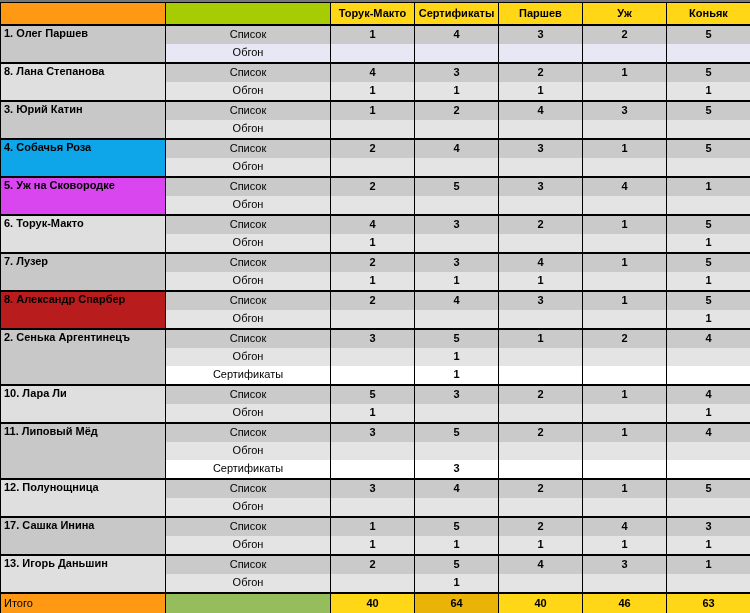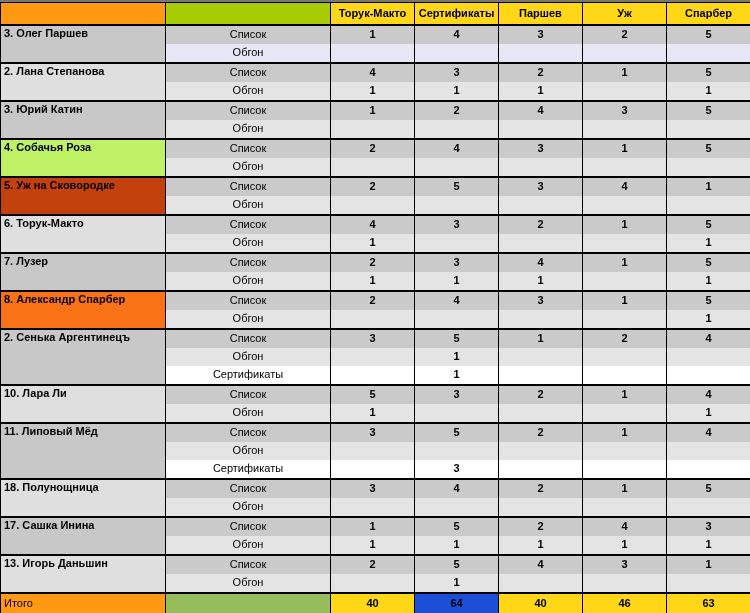--- a/index.html
+++ b/index.html
@@ -34,43 +34,43 @@
         <col style="width:84px">
     </colgroup>
     <thead>
       <tr>
           <th style="background: rgb(255, 153, 19);"></th>
           <th style="background: rgb(167, 204, 4);"></th>
           <th style="background: rgb(255, 215, 23);">Торук-Макто</th>
           <th style="background: rgb(255, 215, 23);">Сертификаты</th>
           <th style="background: rgb(255, 215, 23);">Паршев</th>
           <th style="background: rgb(255, 215, 23);">Уж</th>
-          <th style="background: rgb(255, 215, 23);">Спарбер</th>
+          <th style="background: rgb(255, 215, 23);">Коньяк</th>
         </tr>
     </thead>
     <tbody>
         <tr class="group-first">
-          <td class="name-cell" rowspan="2" style="background: rgb(200, 200, 200);">3. Олег Паршев</td>
+          <td class="name-cell" rowspan="2" style="background: rgb(200, 200, 200);">1. Олег Паршев</td>
           <td class="cat-cell" style="background: rgb(202, 202, 202);">Список</td>
           <td class="val-cell" style="background: rgb(202, 202, 202);">1</td>
           <td class="val-cell" style="background: rgb(202, 202, 202);">4</td>
           <td class="val-cell" style="background: rgb(202, 202, 202);">3</td>
           <td class="val-cell" style="background: rgb(202, 202, 202);">2</td>
           <td class="val-cell" style="background: rgb(202, 202, 202);">5</td>
         </tr>
         <tr>
           <td class="cat-cell" style="background: rgb(231, 231, 246);">Обгон</td>
           <td class="val-cell" style="background: rgb(231, 231, 246);"></td>
           <td class="val-cell" style="background: rgb(231, 231, 246);"></td>
           <td class="val-cell" style="background: rgb(231, 231, 246);"></td>
           <td class="val-cell" style="background: rgb(231, 231, 246);"></td>
           <td class="val-cell" style="background: rgb(231, 231, 246);"></td>
         </tr>
         <tr class="group-first">
-          <td class="name-cell" rowspan="2" style="background: rgb(223, 223, 223);">2. Лана Степанова</td>
+          <td class="name-cell" rowspan="2" style="background: rgb(223, 223, 223);">8. Лана Степанова</td>
           <td class="cat-cell" style="background: rgb(202, 202, 202);">Список</td>
           <td class="val-cell" style="background: rgb(202, 202, 202);">4</td>
           <td class="val-cell" style="background: rgb(202, 202, 202);">3</td>
           <td class="val-cell" style="background: rgb(202, 202, 202);">2</td>
           <td class="val-cell" style="background: rgb(202, 202, 202);">1</td>
           <td class="val-cell" style="background: rgb(202, 202, 202);">5</td>
         </tr>
         <tr>
           <td class="cat-cell" style="background: rgb(228, 228, 228);">Обгон</td>
           <td class="val-cell" style="background: rgb(228, 228, 228);">1</td>
@@ -90,38 +90,38 @@
         </tr>
         <tr>
           <td class="cat-cell" style="background: rgb(228, 228, 228);">Обгон</td>
           <td class="val-cell" style="background: rgb(228, 228, 228);"></td>
           <td class="val-cell" style="background: rgb(228, 228, 228);"></td>
           <td class="val-cell" style="background: rgb(228, 228, 228);"></td>
           <td class="val-cell" style="background: rgb(228, 228, 228);"></td>
           <td class="val-cell" style="background: rgb(228, 228, 228);"></td>
         </tr>
         <tr class="group-first">
-          <td class="name-cell" rowspan="2" style="background: #bef264;">4. Собачья Роза</td>
-          <td class="cat-cell" style="background: rgb(202, 202, 202);">Список</td>
-          <td class="val-cell" style="background: rgb(202, 202, 202);">2</td>
-          <td class="val-cell" style="background: rgb(202, 202, 202);">4</td>
-          <td class="val-cell" style="background: rgb(202, 202, 202);">3</td>
-          <td class="val-cell" style="background: rgb(202, 202, 202);">1</td>
-          <td class="val-cell" style="background: rgb(202, 202, 202);">5</td>
-        </tr>
-        <tr>
-          <td class="cat-cell" style="background: rgb(228, 228, 228);">Обгон</td>
-          <td class="val-cell" style="background: rgb(228, 228, 228);"></td>
-          <td class="val-cell" style="background: rgb(228, 228, 228);"></td>
-          <td class="val-cell" style="background: rgb(228, 228, 228);"></td>
-          <td class="val-cell" style="background: rgb(228, 228, 228);"></td>
-          <td class="val-cell" style="background: rgb(228, 228, 228);"></td>
-        </tr>
-        <tr class="group-first">
-          <td class="name-cell" rowspan="2" style="background: #c2410c; margin-top: 8px;">5. Уж на Сковородке</td>
+          <td class="name-cell" rowspan="2" style="background: #0ea5e9;">4. Собачья Роза</td>
+          <td class="cat-cell" style="background: rgb(202, 202, 202);">Список</td>
+          <td class="val-cell" style="background: rgb(202, 202, 202);">2</td>
+          <td class="val-cell" style="background: rgb(202, 202, 202);">4</td>
+          <td class="val-cell" style="background: rgb(202, 202, 202);">3</td>
+          <td class="val-cell" style="background: rgb(202, 202, 202);">1</td>
+          <td class="val-cell" style="background: rgb(202, 202, 202);">5</td>
+        </tr>
+        <tr>
+          <td class="cat-cell" style="background: rgb(228, 228, 228);">Обгон</td>
+          <td class="val-cell" style="background: rgb(228, 228, 228);"></td>
+          <td class="val-cell" style="background: rgb(228, 228, 228);"></td>
+          <td class="val-cell" style="background: rgb(228, 228, 228);"></td>
+          <td class="val-cell" style="background: rgb(228, 228, 228);"></td>
+          <td class="val-cell" style="background: rgb(228, 228, 228);"></td>
+        </tr>
+        <tr class="group-first">
+          <td class="name-cell" rowspan="2" style="background: #d946ef; margin-top: 8px;">5. Уж на Сковородке</td>
           <td class="cat-cell" style="background: rgb(202, 202, 202);">Список</td>
           <td class="val-cell" style="background: rgb(202, 202, 202);">2</td>
           <td class="val-cell" style="background: rgb(202, 202, 202);">5</td>
           <td class="val-cell" style="background: rgb(202, 202, 202);">3</td>
           <td class="val-cell" style="background: rgb(202, 202, 202);">4</td>
           <td class="val-cell" style="background: rgb(202, 202, 202);">1</td>
         </tr>
         <tr>
           <td class="cat-cell" style="background: rgb(228, 228, 228);">Обгон</td>
           <td class="val-cell" style="background: rgb(228, 228, 228);"></td>
@@ -158,21 +158,21 @@
         </tr>
         <tr>
           <td class="cat-cell" style="background: rgb(228, 228, 228);">Обгон</td>
           <td class="val-cell" style="background: rgb(228, 228, 228);">1</td>
           <td class="val-cell" style="background: rgb(228, 228, 228);">1</td>
           <td class="val-cell" style="background: rgb(228, 228, 228);">1</td>
           <td class="val-cell" style="background: rgb(228, 228, 228);"></td>
           <td class="val-cell" style="background: rgb(228, 228, 228);">1</td>
         </tr>
         <tr class="group-first">
-          <td class="name-cell" rowspan="2" style="background: #f97316;">8. Александр Спарбер</td>
+          <td class="name-cell" rowspan="2" style="background: #b91c1c;">8. Александр Спарбер</td>
           <td class="cat-cell" style="background: rgb(202, 202, 202);">Список</td>
           <td class="val-cell" style="background: rgb(202, 202, 202);">2</td>
           <td class="val-cell" style="background: rgb(202, 202, 202);">4</td>
           <td class="val-cell" style="background: rgb(202, 202, 202);">3</td>
           <td class="val-cell" style="background: rgb(202, 202, 202);">1</td>
           <td class="val-cell" style="background: rgb(202, 202, 202);">5</td>
         </tr>
         <tr>
           <td class="cat-cell" style="background: rgb(228, 228, 228);">Обгон</td>
           <td class="val-cell" style="background: rgb(228, 228, 228);"></td>
@@ -242,21 +242,21 @@
         </tr>
         <tr>
           <td class="cat-cell" style="background: rgb(255, 255, 255);">Сертификаты</td>
           <td class="val-cell" style="background: rgb(255, 255, 255);"></td>
           <td class="val-cell" style="background: rgb(255, 255, 255);">3</td>
           <td class="val-cell" style="background: rgb(255, 255, 255);"></td>
           <td class="val-cell" style="background: rgb(255, 255, 255);"></td>
           <td class="val-cell" style="background: rgb(255, 255, 255);"></td>
         </tr>
         <tr class="group-first">
-          <td class="name-cell" rowspan="2" style="background: rgb(223, 223, 223);">18. Полунощница</td>
+          <td class="name-cell" rowspan="2" style="background: rgb(223, 223, 223);">12. Полунощница</td>
           <td class="cat-cell" style="background: rgb(202, 202, 202);">Список</td>
           <td class="val-cell" style="background: rgb(202, 202, 202);">3</td>
           <td class="val-cell" style="background: rgb(202, 202, 202);">4</td>
           <td class="val-cell" style="background: rgb(202, 202, 202);">2</td>
           <td class="val-cell" style="background: rgb(202, 202, 202);">1</td>
           <td class="val-cell" style="background: rgb(202, 202, 202);">5</td>
         </tr>
         <tr>
           <td class="cat-cell" style="background: rgb(228, 228, 228);">Обгон</td>
           <td class="val-cell" style="background: rgb(228, 228, 228);"></td>
@@ -298,21 +298,21 @@
           <td class="val-cell" style="background: rgb(228, 228, 228);"></td>
           <td class="val-cell" style="background: rgb(228, 228, 228);"></td>
           <td class="val-cell" style="background: rgb(228, 228, 228);"></td>
         </tr>
       </tbody>
     <tfoot>
       <tr class="total-row">
           <td class="total-label" style="background: rgb(255, 153, 19);">Итого</td>
           <td class="total-green" style="background: rgb(149, 189, 91);"></td>
           <td class="total-val" style="background: rgb(255, 215, 23);">40</td>
-          <td class="total-val" style="background: #1d4ed8;">64</td>
+          <td class="total-val" style="background: #eab308;">64</td>
           <td class="total-val" style="background: rgb(255, 215, 23);">40</td>
           <td class="total-val" style="background: rgb(255, 215, 23);">46</td>
           <td class="total-val" style="background: rgb(255, 215, 23);">63</td>
         </tr>
 
     </tfoot>
   </table>
 
 </div>
 

